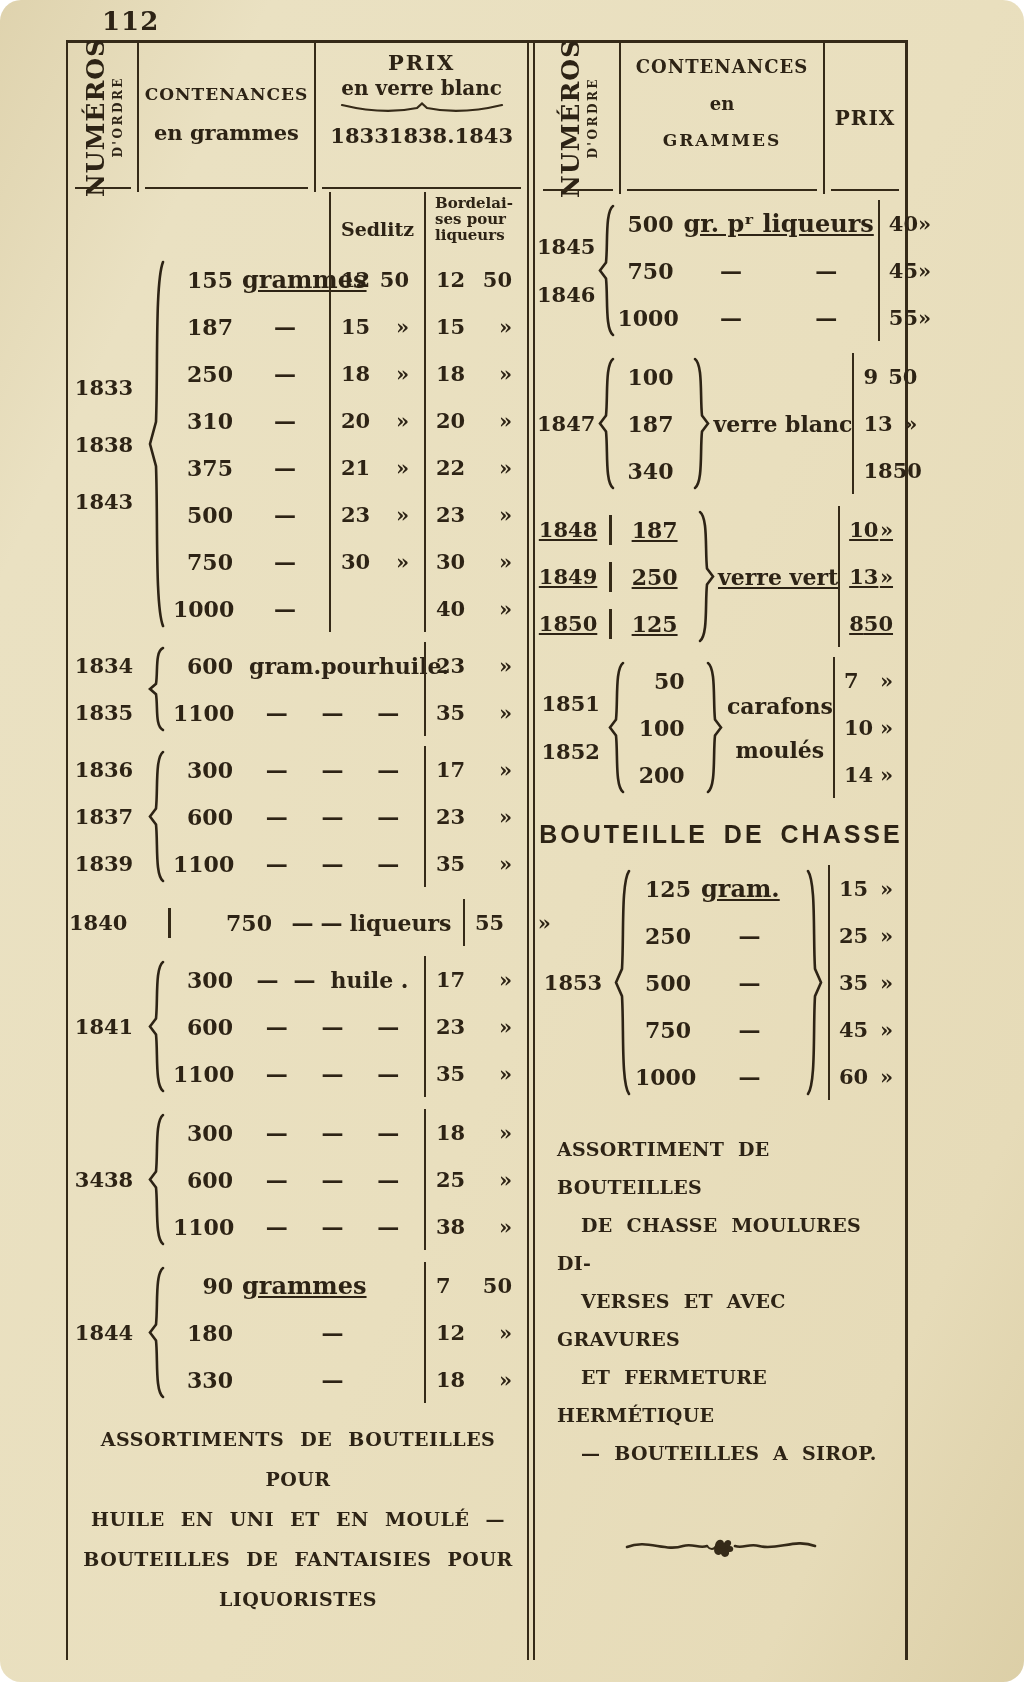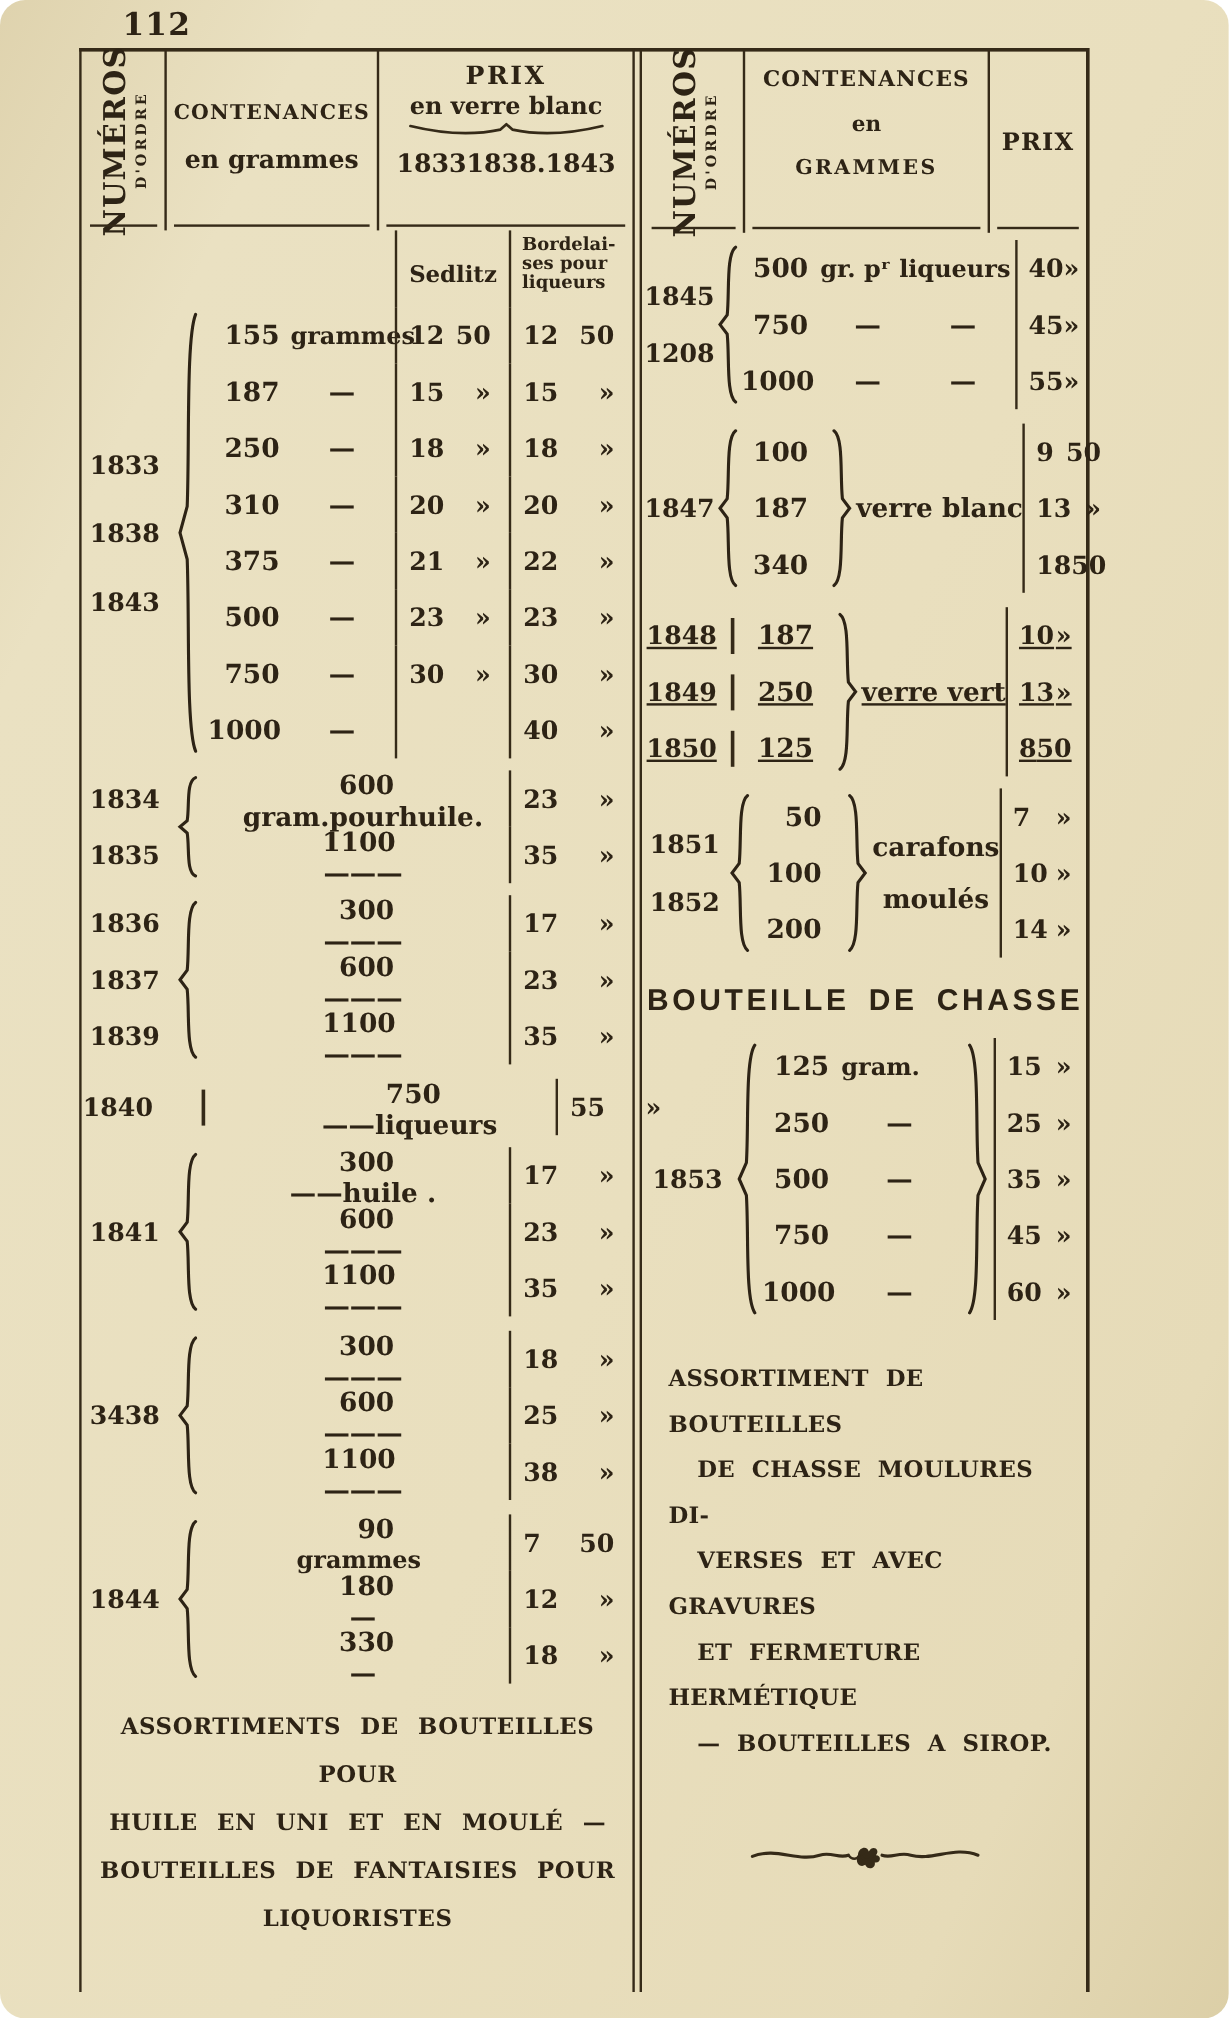--- a/index.html
+++ b/index.html
@@ -39,25 +39,25 @@
   .sub2{width:103px;border-left:2.5px solid #352a18;padding:3px 0 0 9px;font-size:15px;line-height:16px;box-sizing:border-box;}
 
   .lgroup{display:flex;align-items:center;}
   .numcol{width:70px;display:flex;flex-direction:column;align-items:center;justify-content:center;font-size:21px;}
   .numcol.spread{justify-content:space-around;}
   .conncol{width:34px;display:flex;align-items:center;justify-content:center;align-self:stretch;}
   .rowscol{flex:1;display:flex;flex-direction:column;}
   .lrow{display:flex;height:47px;align-items:stretch;}
   .cc{display:flex;align-items:center;}
   .c156{width:156px;}
-  .c251{width:251px;flex-direction:column;}
+  .c251{width:251px;}
   .val{width:60px;text-align:right;font-size:22px;flex:none;}
   .tail{flex:1;display:flex;align-items:center;justify-content:space-around;padding:0 8px 0 16px;font-size:22px;}
   .tail.run{justify-content:flex-start;gap:9px;padding-left:9px;}
-  .tail.run .tok{font-size:20px;white-space:nowrap;}
+  .tail.run .tok{font-size:24px;white-space:nowrap;text-decoration:underline;}
   .tail.solo{justify-content:center;}
   .pcell{display:flex;align-items:center;justify-content:space-between;border-left:2.5px solid #352a18;padding:0 15px 0 10px;font-size:21px;box-sizing:border-box;}
   .p95{width:95px;}
   .p102{width:103px;}
   .vbar{width:2.5px;height:30px;background:#352a18;}
   .lfooter{margin-top:16px;text-align:center;font-size:19px;line-height:40px;letter-spacing:0.5px;word-spacing:9px;}
 
   
   .rtable{position:absolute;left:537px;top:42px;width:368px;}
   .rheader{display:flex;height:152px;}
@@ -569,21 +569,21 @@
       </div>
       <div class="hcell rprix">
         <span>PRIX</span>
       </div>
     </div>
 
     <div id="right-groups">
         <div class="rgroup" style="margin-top: 6px;">
           <div class="numcol rnum" style="height: 141px; gap: 23px;">
             <div class="numero">1845</div>
-            <div class="numero">1208</div>
+            <div class="numero">1846</div>
           </div>
           <div class="conncol">
             <svg width="22" height="133" viewBox="0 0 22 133">
               <path d="M18 2 C10 7.9799999999999995 13 39.9 11 58.52 L5 66.5 L11 74.48 C13 93.1 10 125.02 18 131" fill="none" stroke="#2d2315" stroke-width="2.6" stroke-linecap="round"></path>
             </svg>
           </div>
           <div class="rowscol">
             <div class="rrow">
               <span class="rval">500</span>
               <span class="tail run">

